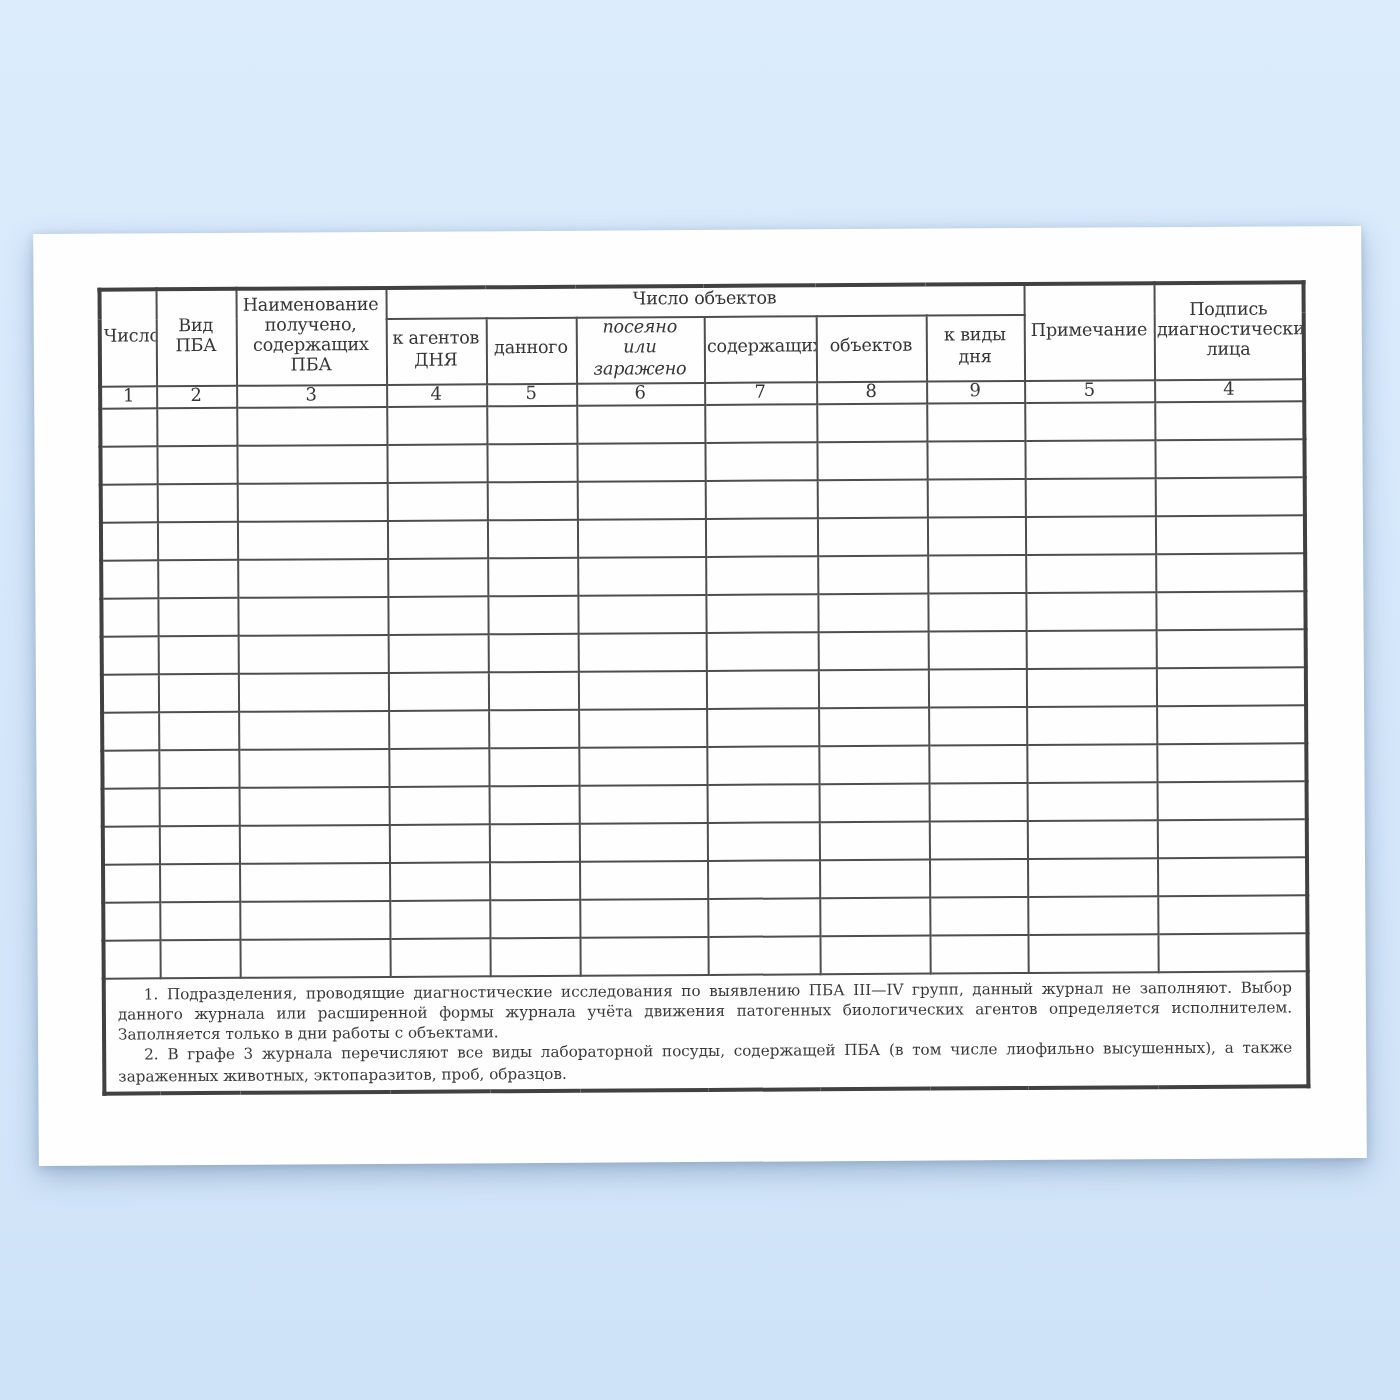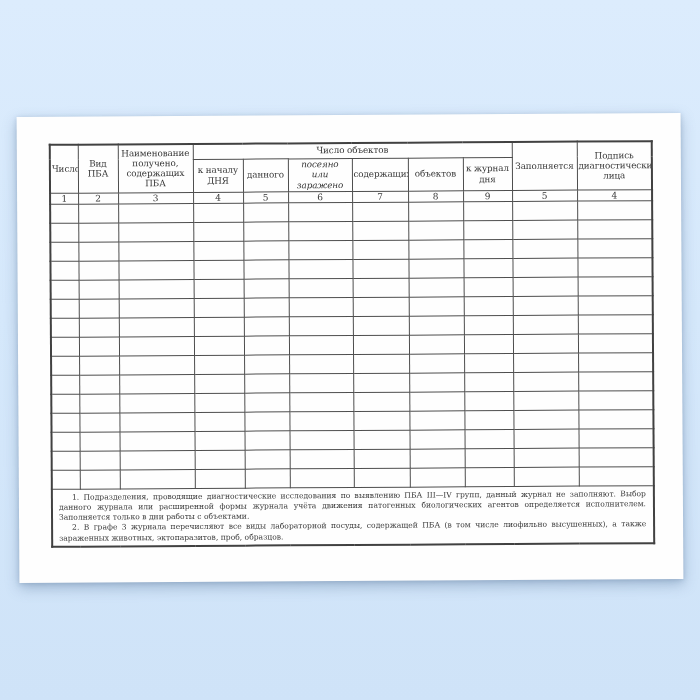--- a/index.html
+++ b/index.html
@@ -57,30 +57,30 @@
         <col style="width:49px">
       <col style="width:65px">
         <col style="width:75px">
     </colgroup>
     <thead>
       <tr class="r1">
         <th rowspan="2">Число</th>
         <th rowspan="2">Вид ПБА</th>
         <th rowspan="2">Наименование получено, содержащих ПБА</th>
         <th colspan="6" class="group">Число объектов</th>
-        <th rowspan="2">Заполняется</th>
+        <th rowspan="2">Примечание</th>
         <th rowspan="2">Подпись диагностические лица</th>
       </tr>
       <tr class="r2">
-        <th>к началу ДНЯ</th>
+        <th>к агентов ДНЯ</th>
         <th>данного</th>
         <th><span class="wrap3">посеяно или заражено</span></th>
         <th>содержащих</th>
         <th>объектов</th>
-        <th>к журнал дня</th>
+        <th>к виды дня</th>
       </tr>
       <tr class="nums">
         <td>1</td>
         <td>2</td>
         <td>3</td>
         <td>4</td>
         <td>5</td>
         <td>6</td>
         <td>7</td>
         <td>8</td>

